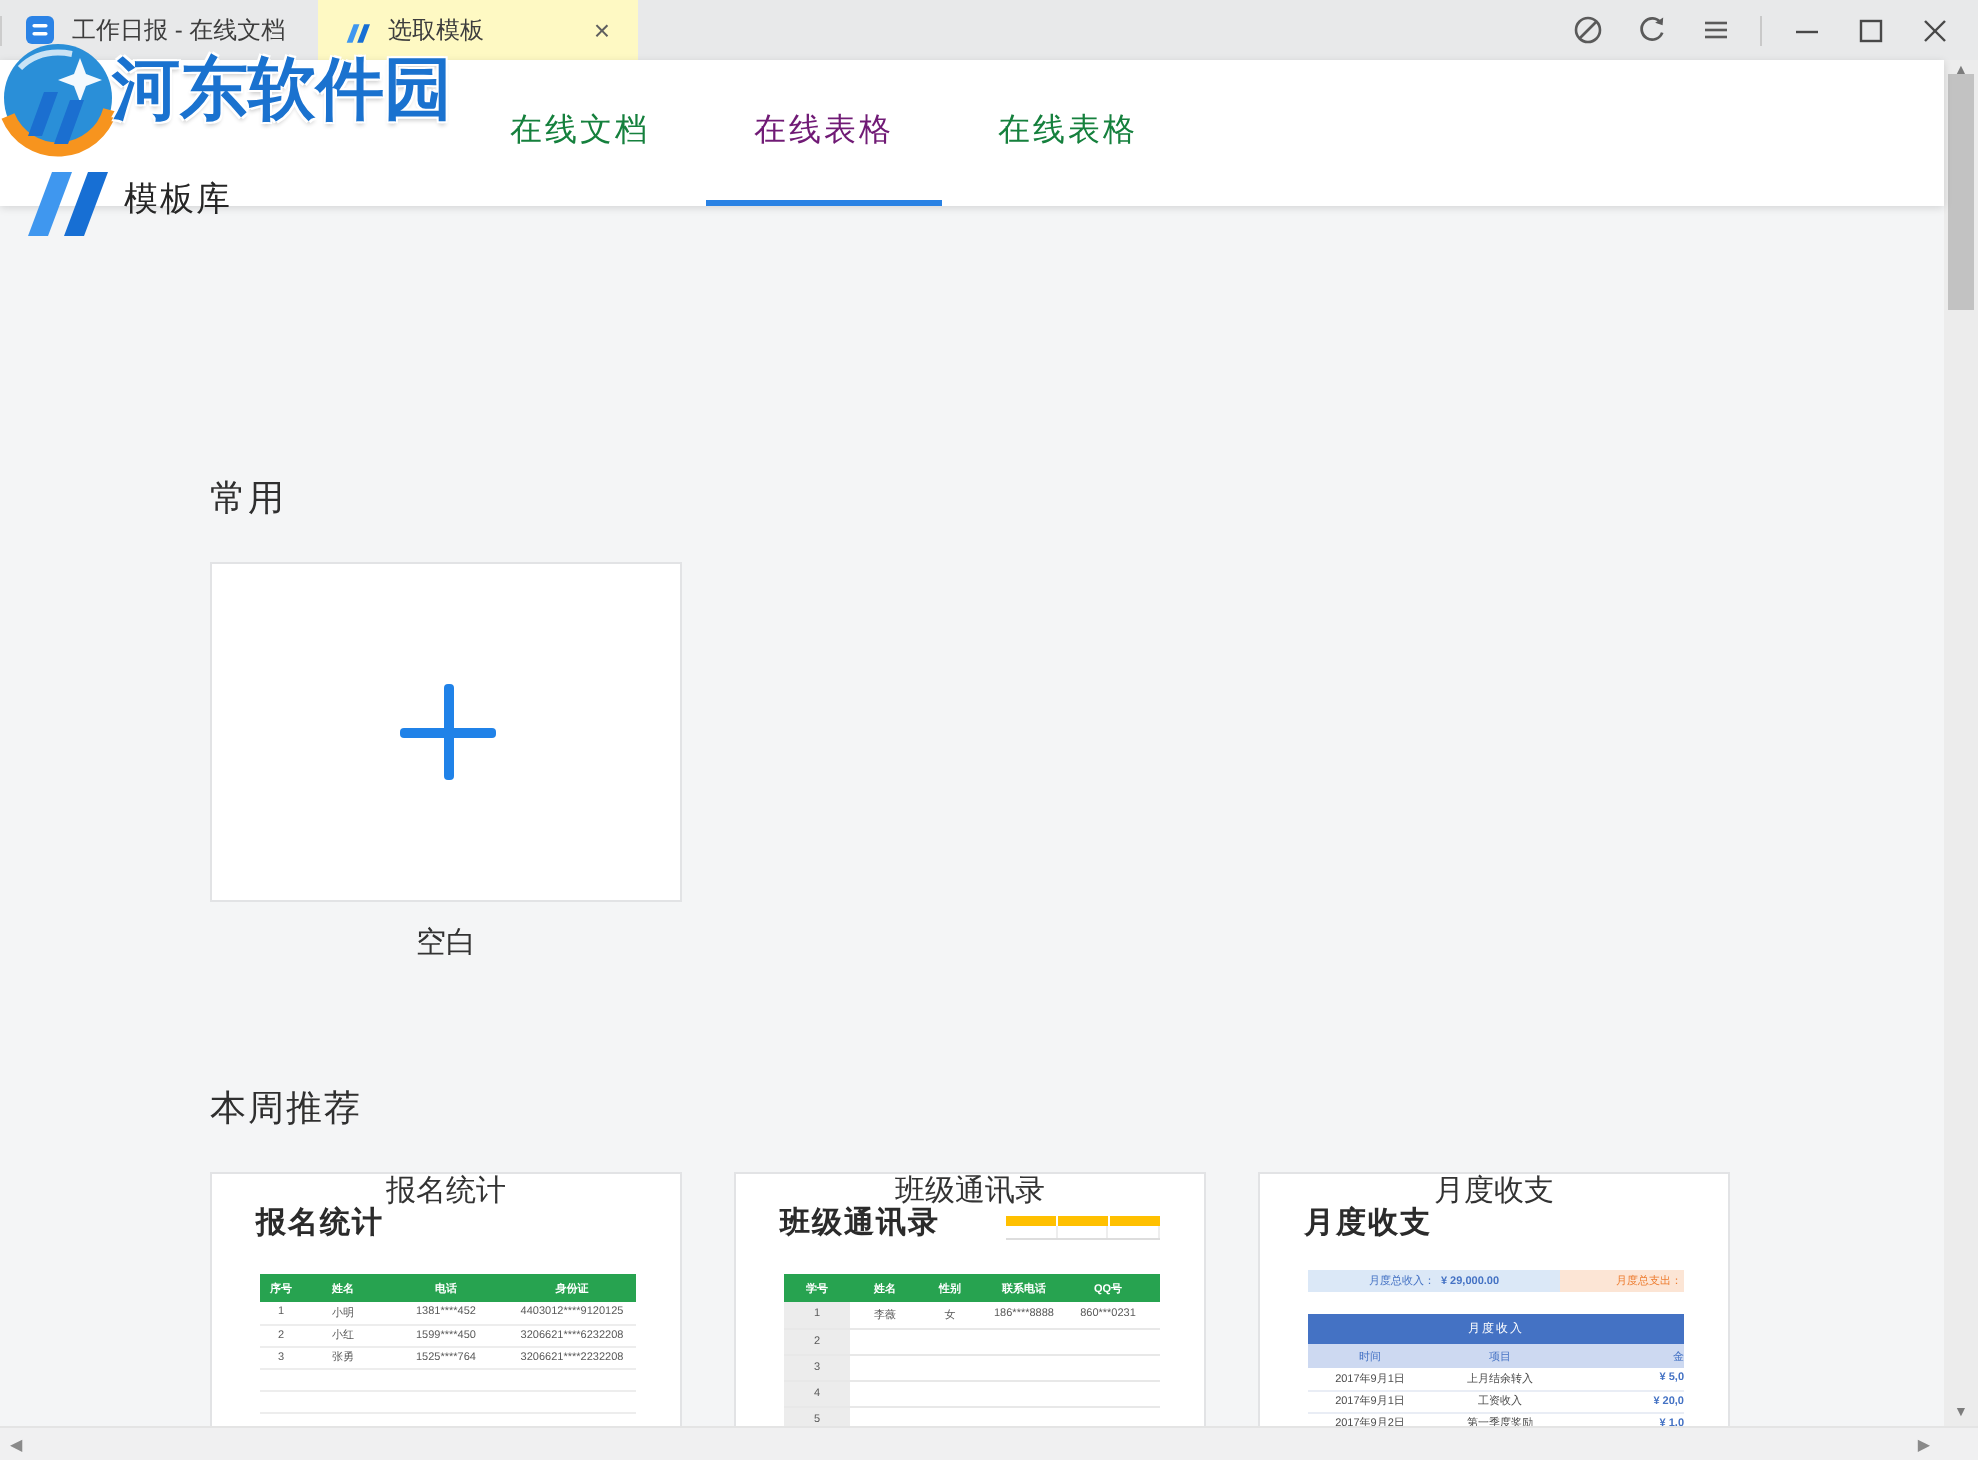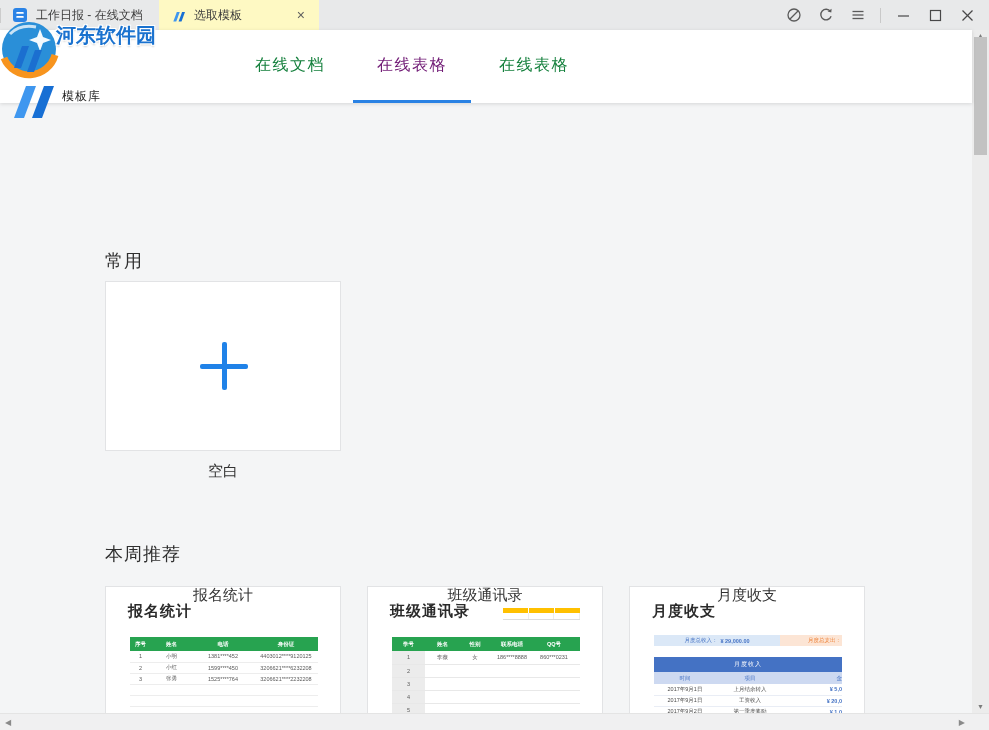--- a/index.html
+++ b/index.html
@@ -27,38 +27,38 @@
     display:flex; align-items:center;
   }
   .wbtn { width:32px; height:30px; display:flex; align-items:center; justify-content:center; }
   .wc-sep { width:1px; height:15px; background:#c9c9c9; margin:0 6px; }
   
   .header {
     position:absolute; top:30px; left:0; width:972px; height:73px;
     background:#fff; box-shadow:0 1px 4px rgba(0,0,0,.13); z-index:5;
   }
   .app-logo { position:absolute; left:6px; top:42px; }
-  .page-title { position:absolute; left:62px; top:58px; font-size:12px; font-weight:500; color:#262626; letter-spacing:1px; }
+  .page-title { position:absolute; left:62px; top:58px; font-size:17px; font-weight:500; color:#262626; letter-spacing:1px; }
   .nav { position:absolute; left:231px; top:0; height:73px; display:flex; gap:4px; }
   .nav-item { padding:0 24px; display:flex; align-items:center; font-size:16px; letter-spacing:1.5px; color:#15803d; border-bottom:3px solid transparent; }
   .nav-item.active { color:#701a75; border-bottom-color:#2a82e4; }
   
   .watermark { position:absolute; left:0; top:18px; z-index:60; pointer-events:none; }
   .wm-name {
-    position:absolute; left:56px; top:4px; font-size:20px; font-weight:bold; color:#1a72cf; white-space:nowrap;
+    position:absolute; left:56px; top:4px; font-size:34px; font-weight:bold; color:#1a72cf; white-space:nowrap;
     text-shadow:-1px -1px 0 #fff,1px -1px 0 #fff,-1px 1px 0 #fff,1px 1px 0 #fff,0 2px 2px rgba(0,0,0,.2);
   }
   .wm-url {
     position:absolute; left:60px; top:37px; font-size:20px; font-weight:bold; color:#2fa02f; white-space:nowrap;
     text-shadow:-1px -1px 0 #fff,1px -1px 0 #fff,-1px 1px 0 #fff,1px 1px 0 #fff;
   }
   
   .content { position:absolute; top:103px; left:0; width:972px; height:610px; background:#f4f5f6; }
   .sec-heading { position:absolute; left:105px; font-size:18px; color:#2f2f2f; letter-spacing:1px; }
-  .h-common { top:134px;margin-top:12px; }
+  .h-common { top:134px; }
   .h-weekly { top:439px; }
   .card {
     position:absolute; width:236px; height:171px; background:#fff;
     border:1px solid #e2e3e5; overflow:hidden;
   }
   .blank-card { left:105px; top:178px; height:170px; }
   .plus { position:absolute; left:94px; top:60px; width:48px; height:48px; }
   .plus::before { content:""; position:absolute; left:0; top:21.5px; width:48px; height:5px; background:#2082e8; border-radius:2px; }
   .plus::after  { content:""; position:absolute; left:21.5px; top:0; width:5px; height:48px; background:#2082e8; border-radius:2px; }
   .card-caption { position:absolute; width:236px; text-align:center; font-size:15px; color:#333; }

